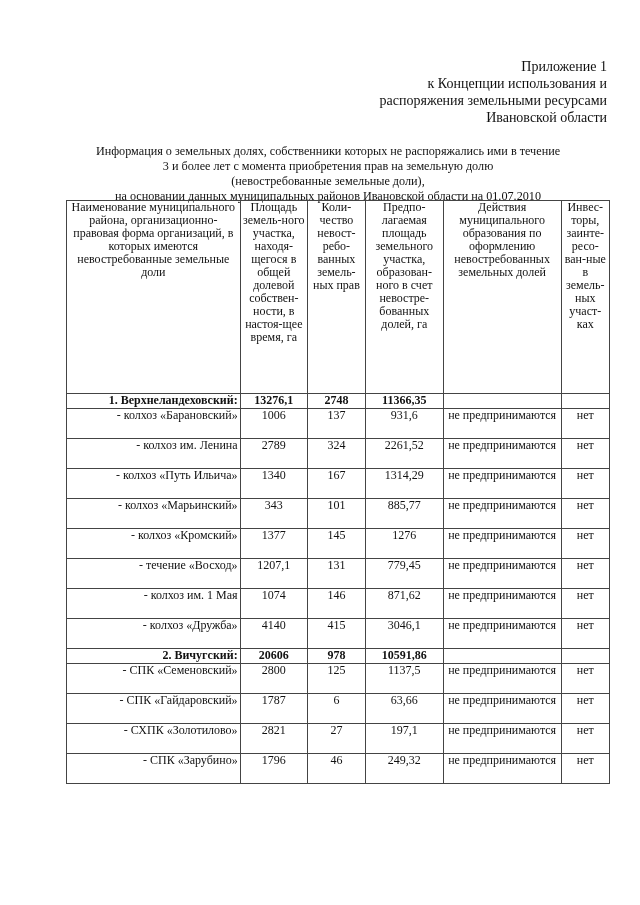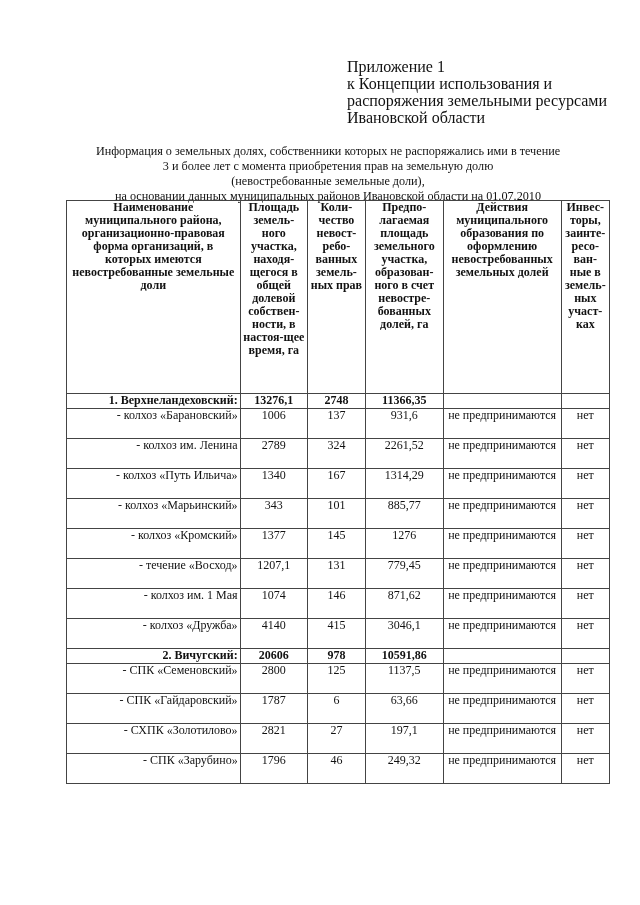--- a/index.html
+++ b/index.html
@@ -3,35 +3,35 @@
 <meta charset="utf-8">
 <style>
   html, body { margin: 0; padding: 0; background: #ffffff; }
   body {
     width: 640px; height: 905px; position: relative; overflow: hidden;
     font-family: "Liberation Serif", "DejaVu Serif", serif;
     color: #111;
   }
   .appendix {
     position: absolute; right: 33px; top: 58px;
-    font-size: 16px; line-height: 17px;
+    text-align: right; font-size: 14px; line-height: 17px;
   }
   .info {
     position: absolute; left: 64px; width: 528px; top: 144px;
     text-align: center; font-size: 12.2px; line-height: 15px;
   }
   table.doc {
     position: absolute; left: 66px; top: 200px;
     border-collapse: collapse; font-size: 12px; line-height: 13px;
     table-layout: fixed; width: 544px;
   }
   table.doc td, table.doc th {
     border: 1px solid #444; padding: 0 2px; vertical-align: top;
   }
-  th { font-weight: bold; }
+  th { font-weight: normal; }
   .hdr th { height: 192px; }
   .group td { height: 14px; font-weight: bold; }
   .row td { height: 29px; }
   .c { text-align: center; }
   .left { text-align: right; }
   col.c1 { width: 165px; }
   col.c2 { width: 64px; }
   col.c3 { width: 55px; }
   col.c4 { width: 74px; }
   col.c5 { width: 112px; }

